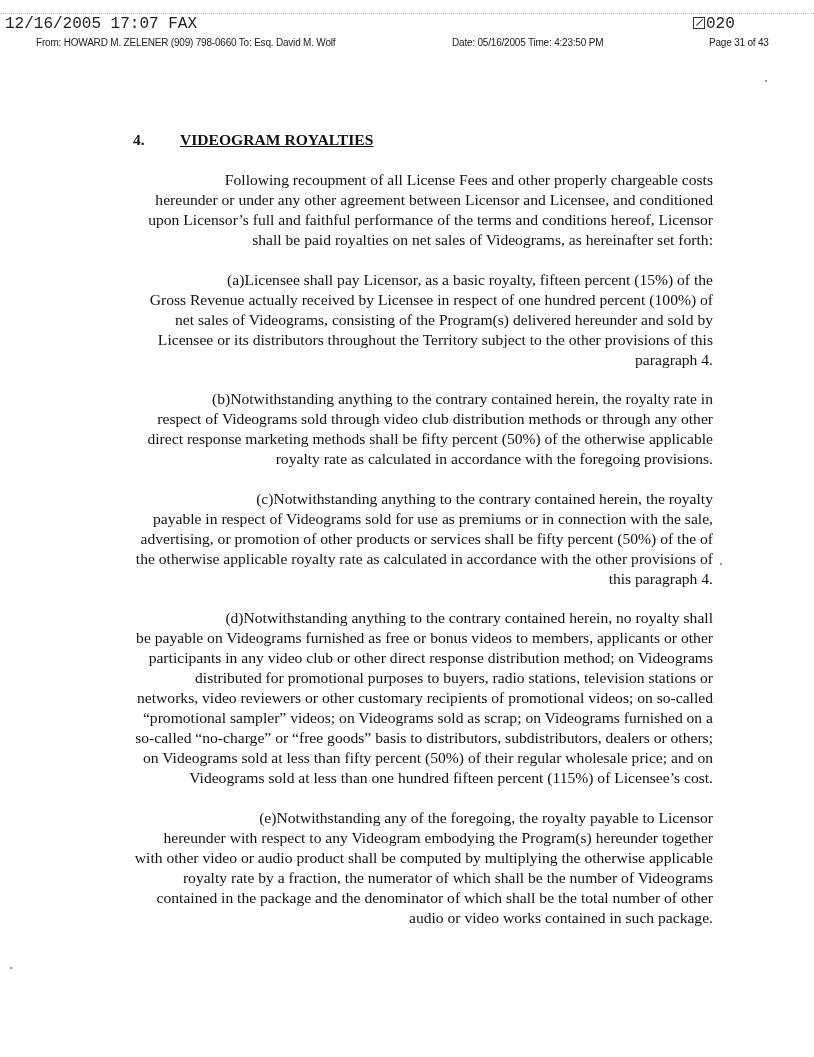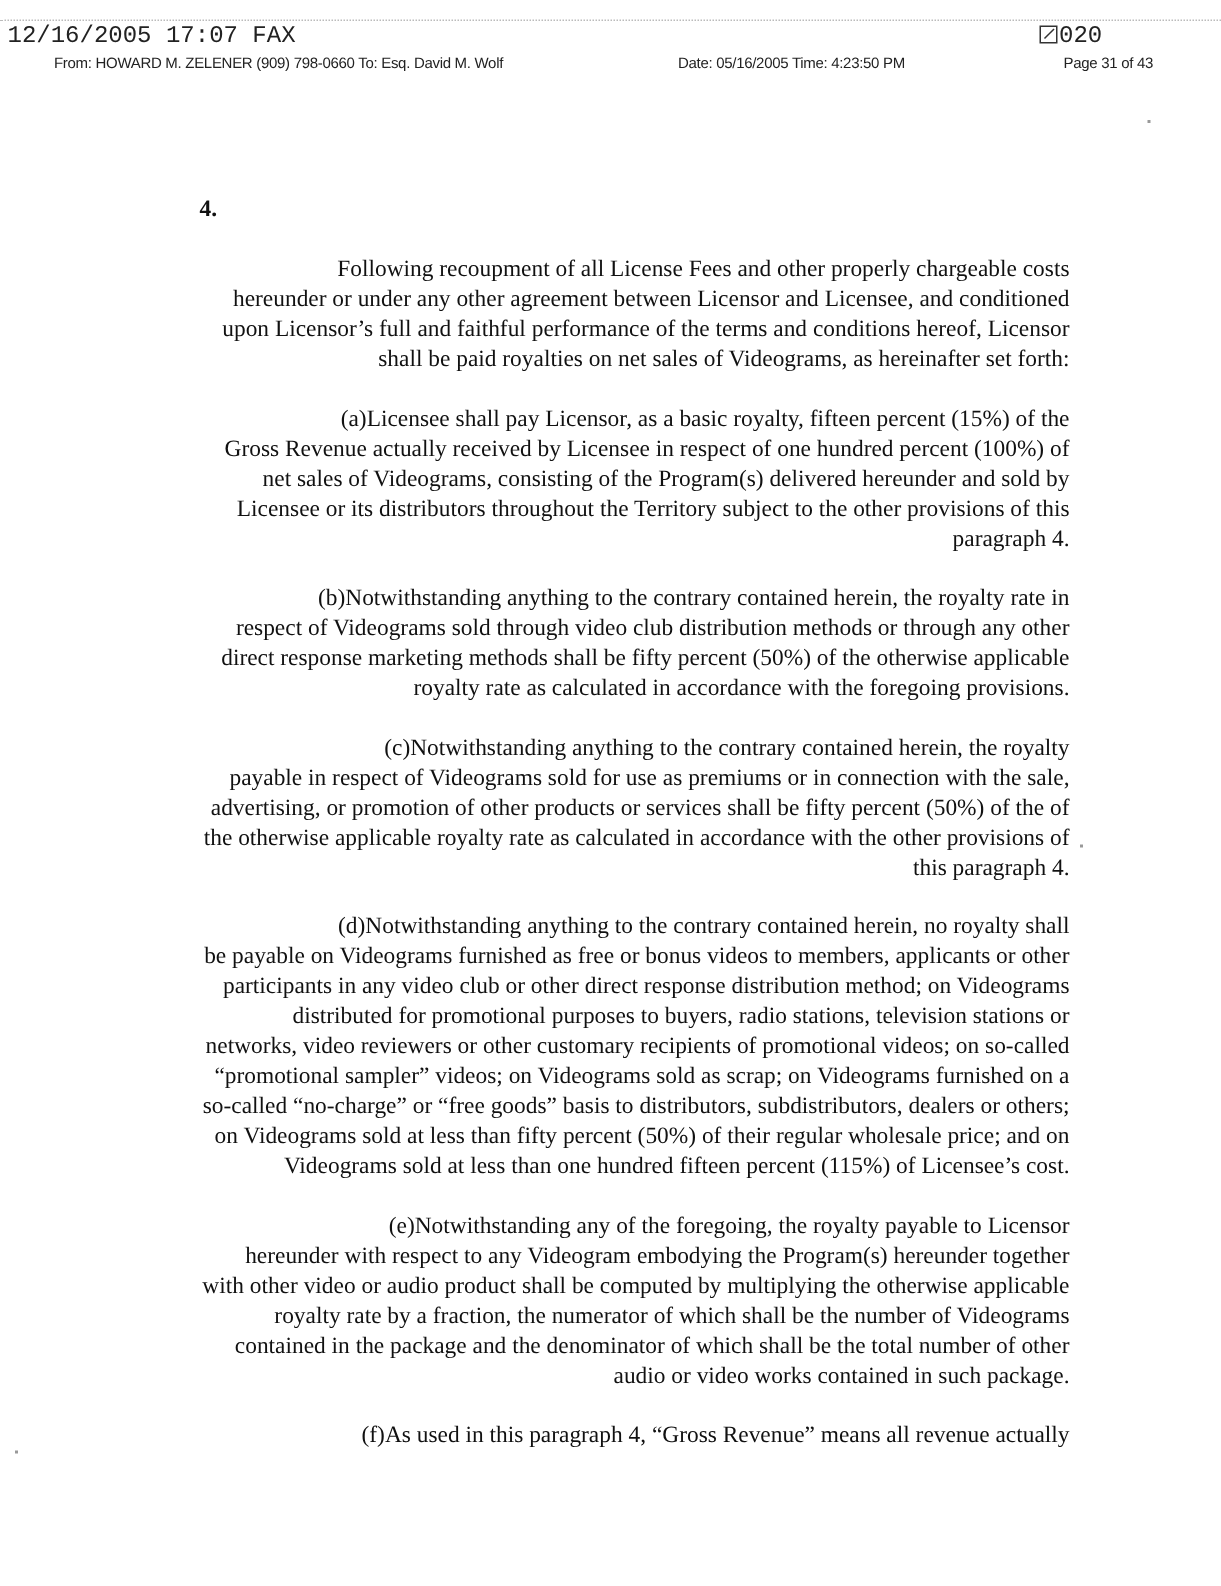--- a/index.html
+++ b/index.html
@@ -47,32 +47,32 @@
 </div>
 <div class="dotline"></div>
 <div class="fax-line2" style="left:5px">12/16/2005 17:07 FAX</div>
 <div class="fax-line2" style="left:693px">
   <span class="fax-icon"></span><span>020</span>
 </div>
 
 <div class="doc">
   <div class="heading">
     <span class="num">4.</span>
+    <span class="title">VIDEOGRAM ROYALTIES</span>
   </div>
 
   <p><span class="indent"></span><span>Following recoupment of all License Fees and other properly chargeable costs hereunder or under any other agreement between Licensor and Licensee, and conditioned upon Licensor’s full and faithful performance of the terms and conditions hereof, Licensor shall be paid royalties on net sales of Videograms, as hereinafter set forth:</span></p>
 
   <p><span class="indent"></span><span class="label">(a)</span><span>Licensee shall pay Licensor, as a basic royalty, fifteen percent (15%) of the Gross Revenue actually received by Licensee in respect of one hundred percent (100%) of net sales of Videograms, consisting of the Program(s) delivered hereunder and sold by Licensee or its distributors throughout the Territory subject to the other provisions of this paragraph 4.</span></p>
 
   <p><span class="indent"></span><span class="label">(b)</span><span>Notwithstanding anything to the contrary contained herein, the royalty rate in respect of Videograms sold through video club distribution methods or through any other direct response marketing methods shall be fifty percent (50%) of the otherwise applicable royalty rate as calculated in accordance with the foregoing provisions.</span></p>
 
   <p><span class="indent"></span><span class="label">(c)</span><span>Notwithstanding anything to the contrary contained herein, the royalty payable in respect of Videograms sold for use as premiums or in connection with the sale, advertising, or promotion of other products or services shall be fifty percent (50%) of the of the otherwise applicable royalty rate as calculated in accordance with the other provisions of this paragraph 4.</span></p>
 
   <p><span class="indent"></span><span class="label">(d)</span><span>Notwithstanding anything to the contrary contained herein, no royalty shall be payable on Videograms furnished as free or bonus videos to members, applicants or other participants in any video club or other direct response distribution method; on Videograms distributed for promotional purposes to buyers, radio stations, television stations or networks, video reviewers or other customary recipients of promotional videos; on so-called “promotional sampler” videos; on Videograms sold as scrap; on Videograms furnished on a so-called “no-charge” or “free goods” basis to distributors, subdistributors, dealers or others; on Videograms sold at less than fifty percent (50%) of their regular wholesale price; and on Videograms sold at less than one hundred fifteen percent (115%) of Licensee’s cost.</span></p>
 
   <p><span class="indent"></span><span class="label">(e)</span><span>Notwithstanding any of the foregoing, the royalty payable to Licensor hereunder with respect to any Videogram embodying the Program(s) hereunder together with other video or audio product shall be computed by multiplying the otherwise applicable royalty rate by a fraction, the numerator of which shall be the number of Videograms contained in the package and the denominator of which shall be the total number of other audio or video works contained in such package.</span></p>
 
-  <p><span class="indent"></span><span class="label">(f)</span><span>As used in this paragraph 4, “Gross Revenue” means all revenue actually</span></p>
 </div>
 
 <div class="speck" style="left:765px;top:80px"></div>
 <div class="speck" style="left:720px;top:563px"></div>
 <div class="speck" style="left:10px;top:967px"></div>
 
 </body></html>

